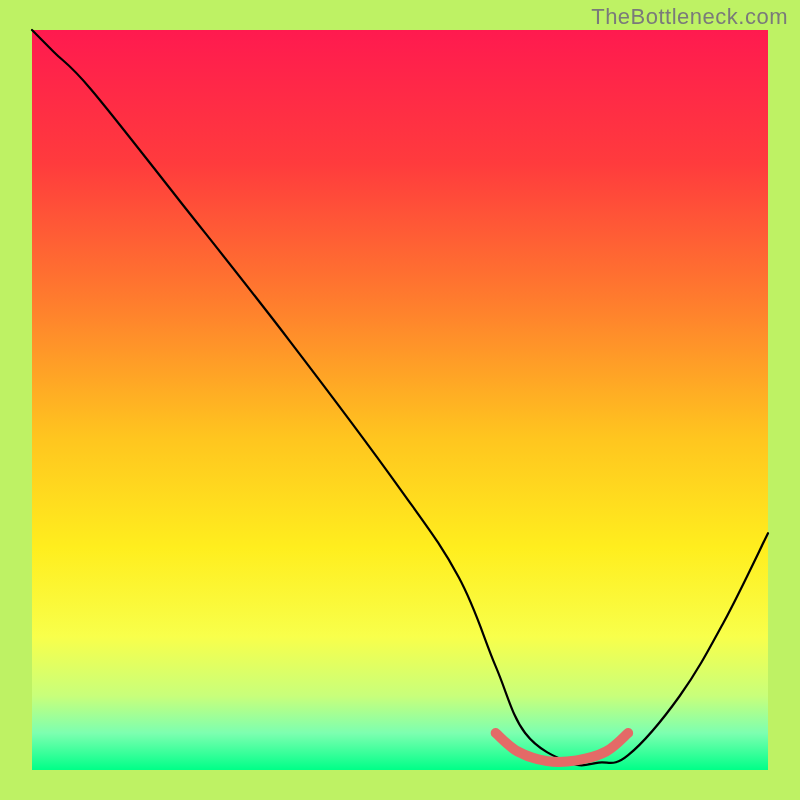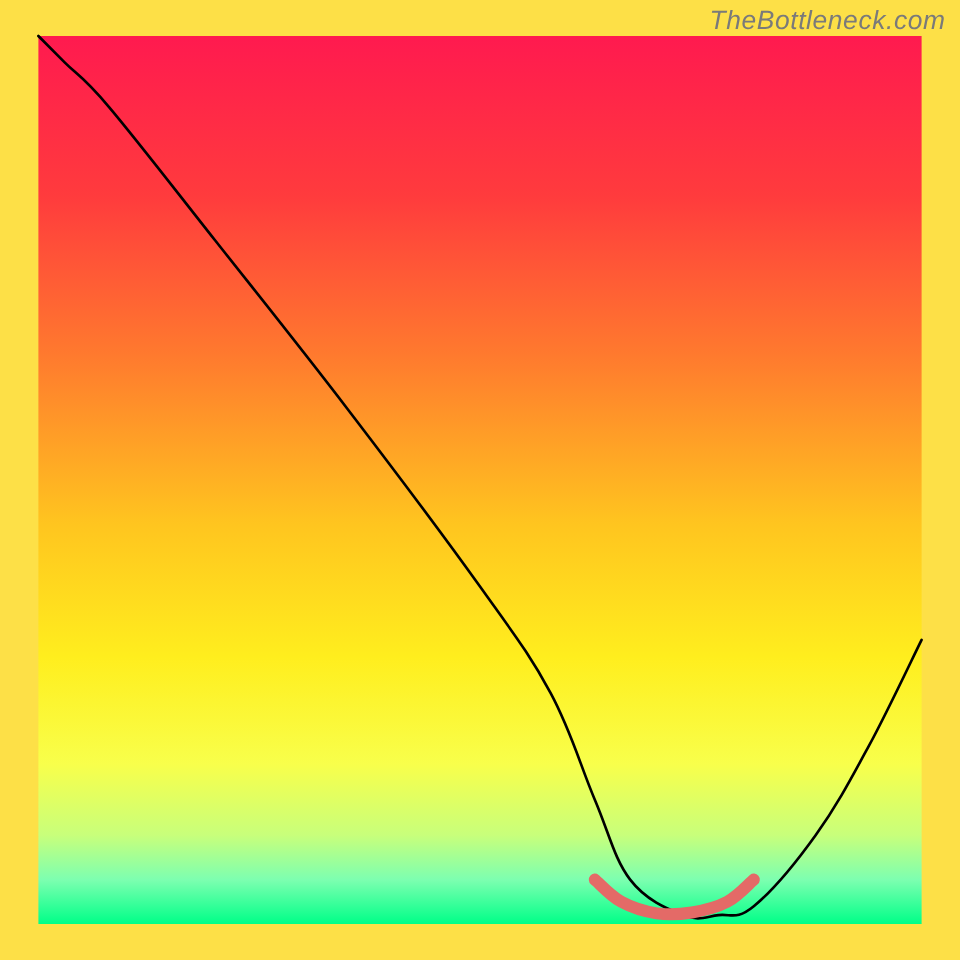--- a/index.html
+++ b/index.html
@@ -7,22 +7,21 @@
     padding: 0;
     width: 800px;
     height: 800px;
     background: #000;
     overflow: hidden;
   }
   .container {
     position: relative;
     width: 800px;
     height: 800px;
-    background: #fde047;
-    font-style: italic;
+    background: #bef264;
   }
   .watermark {
     position: absolute;
     top: 4px;
     right: 12px;
     font-family: Arial, Helvetica, sans-serif;
     font-size: 22px;
     letter-spacing: 0.5px;
     font-weight: 500;
     color: #7a7a7a;

